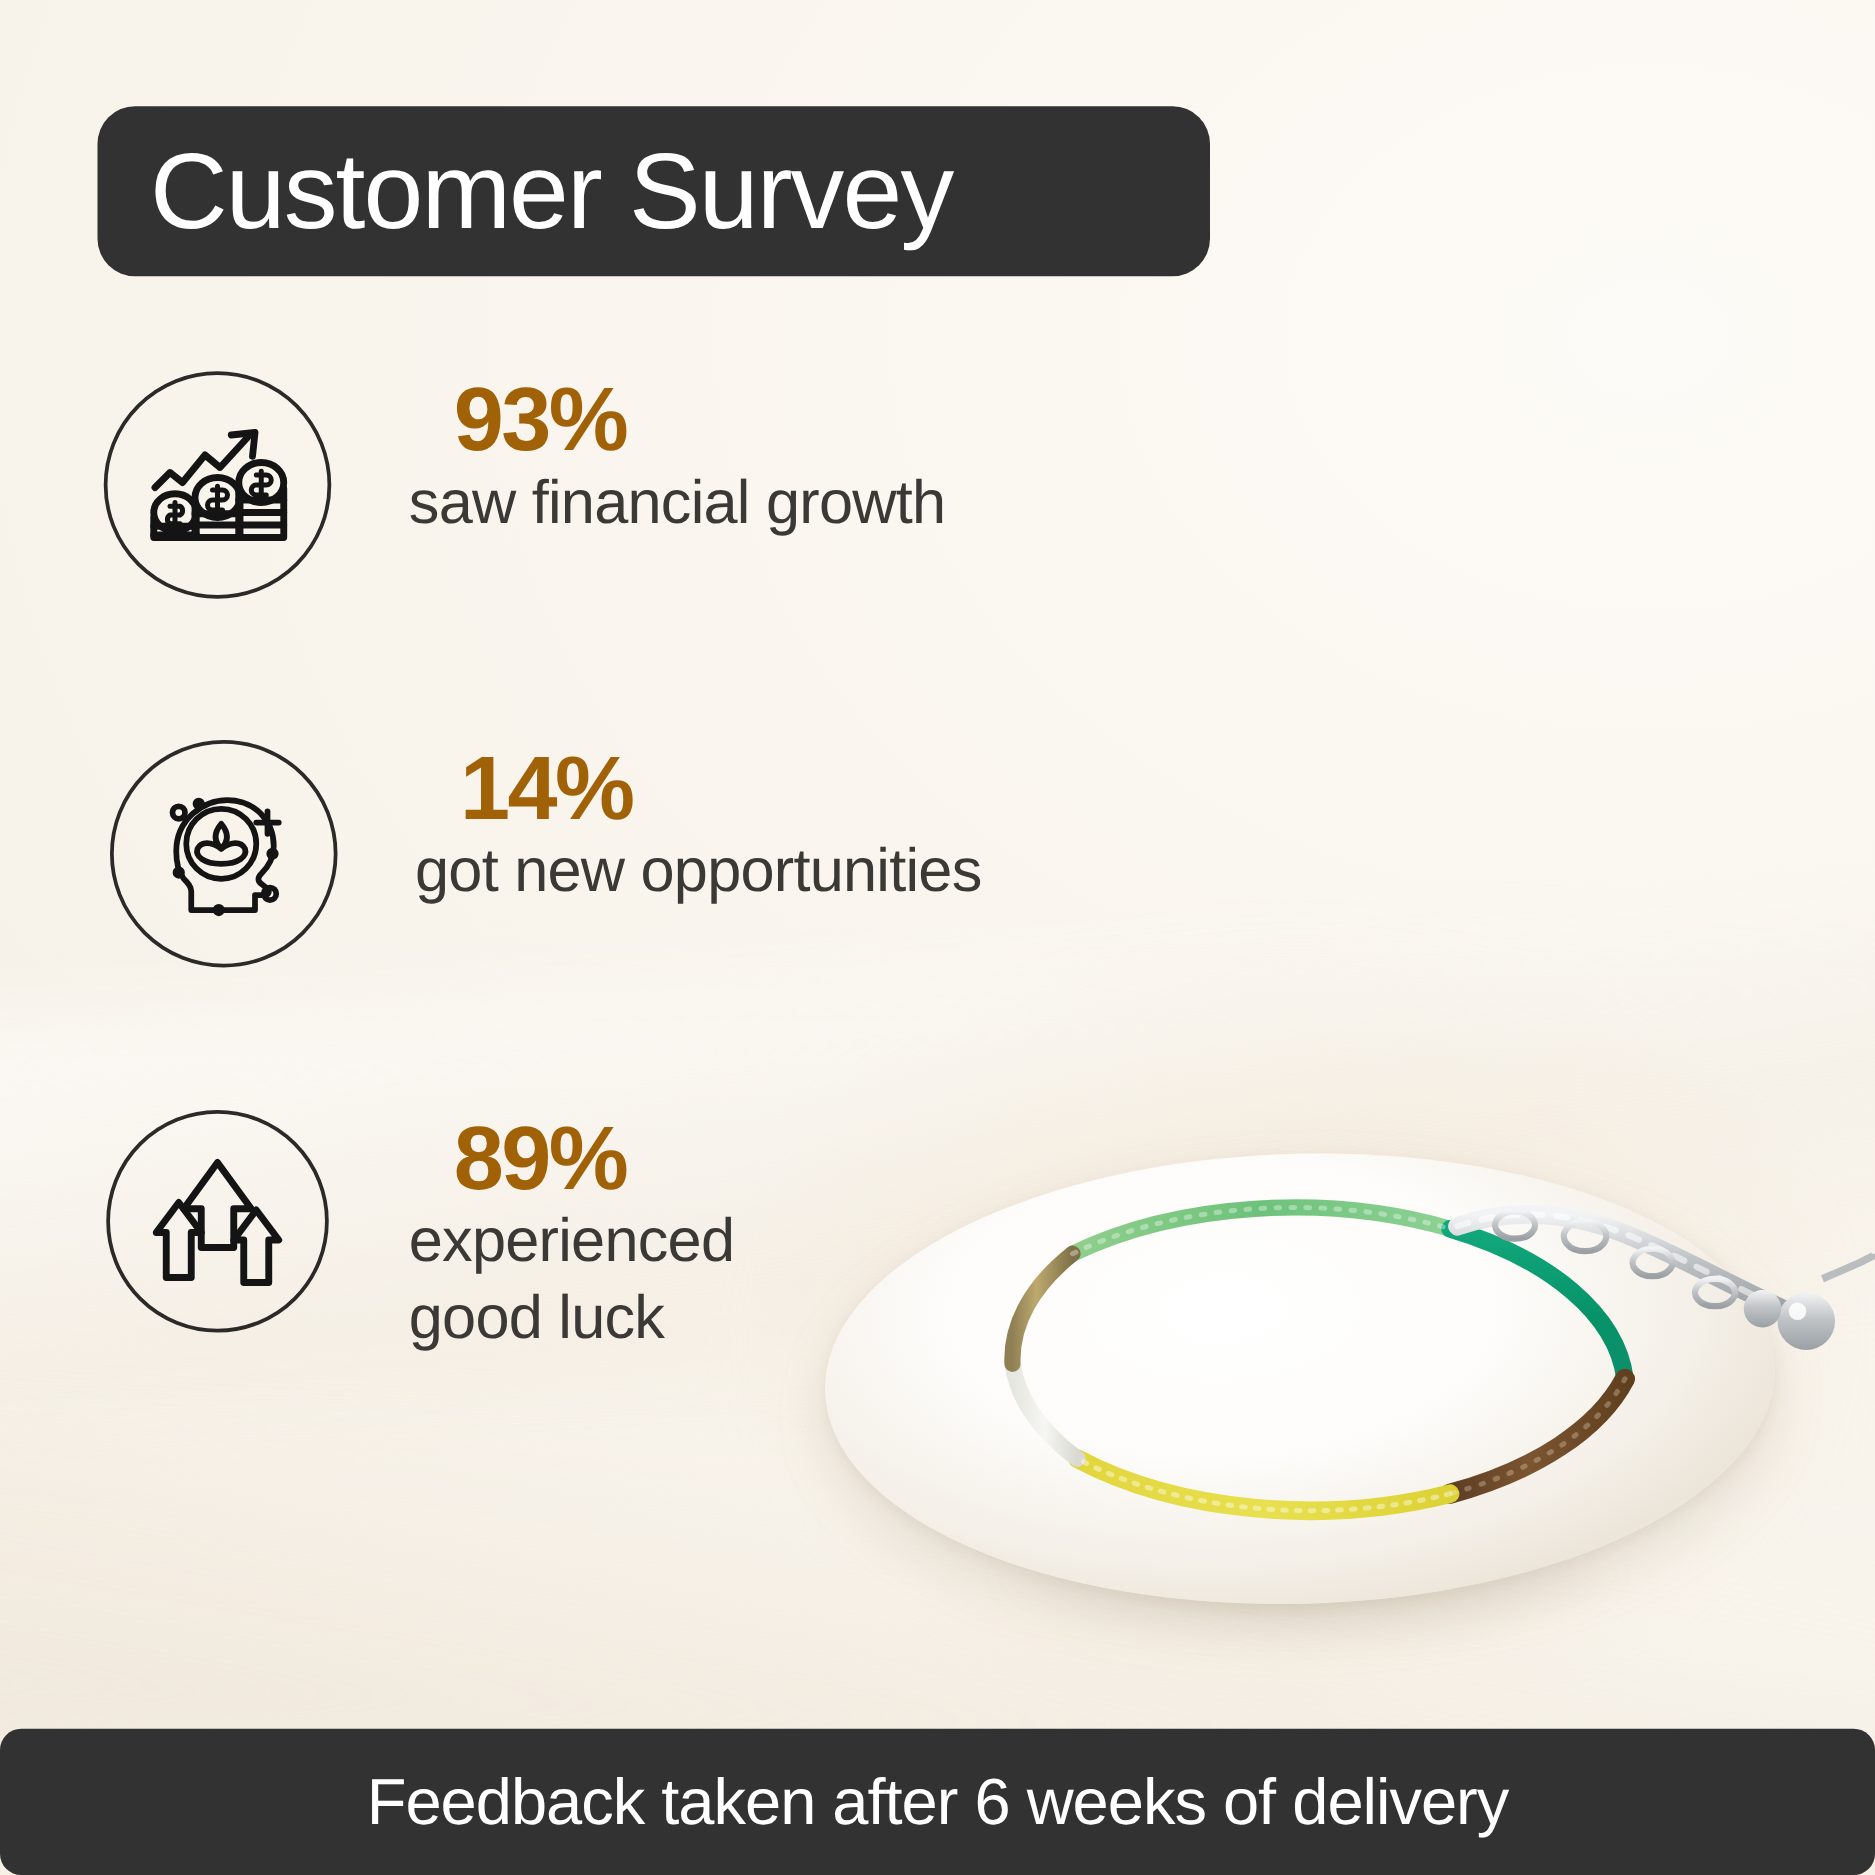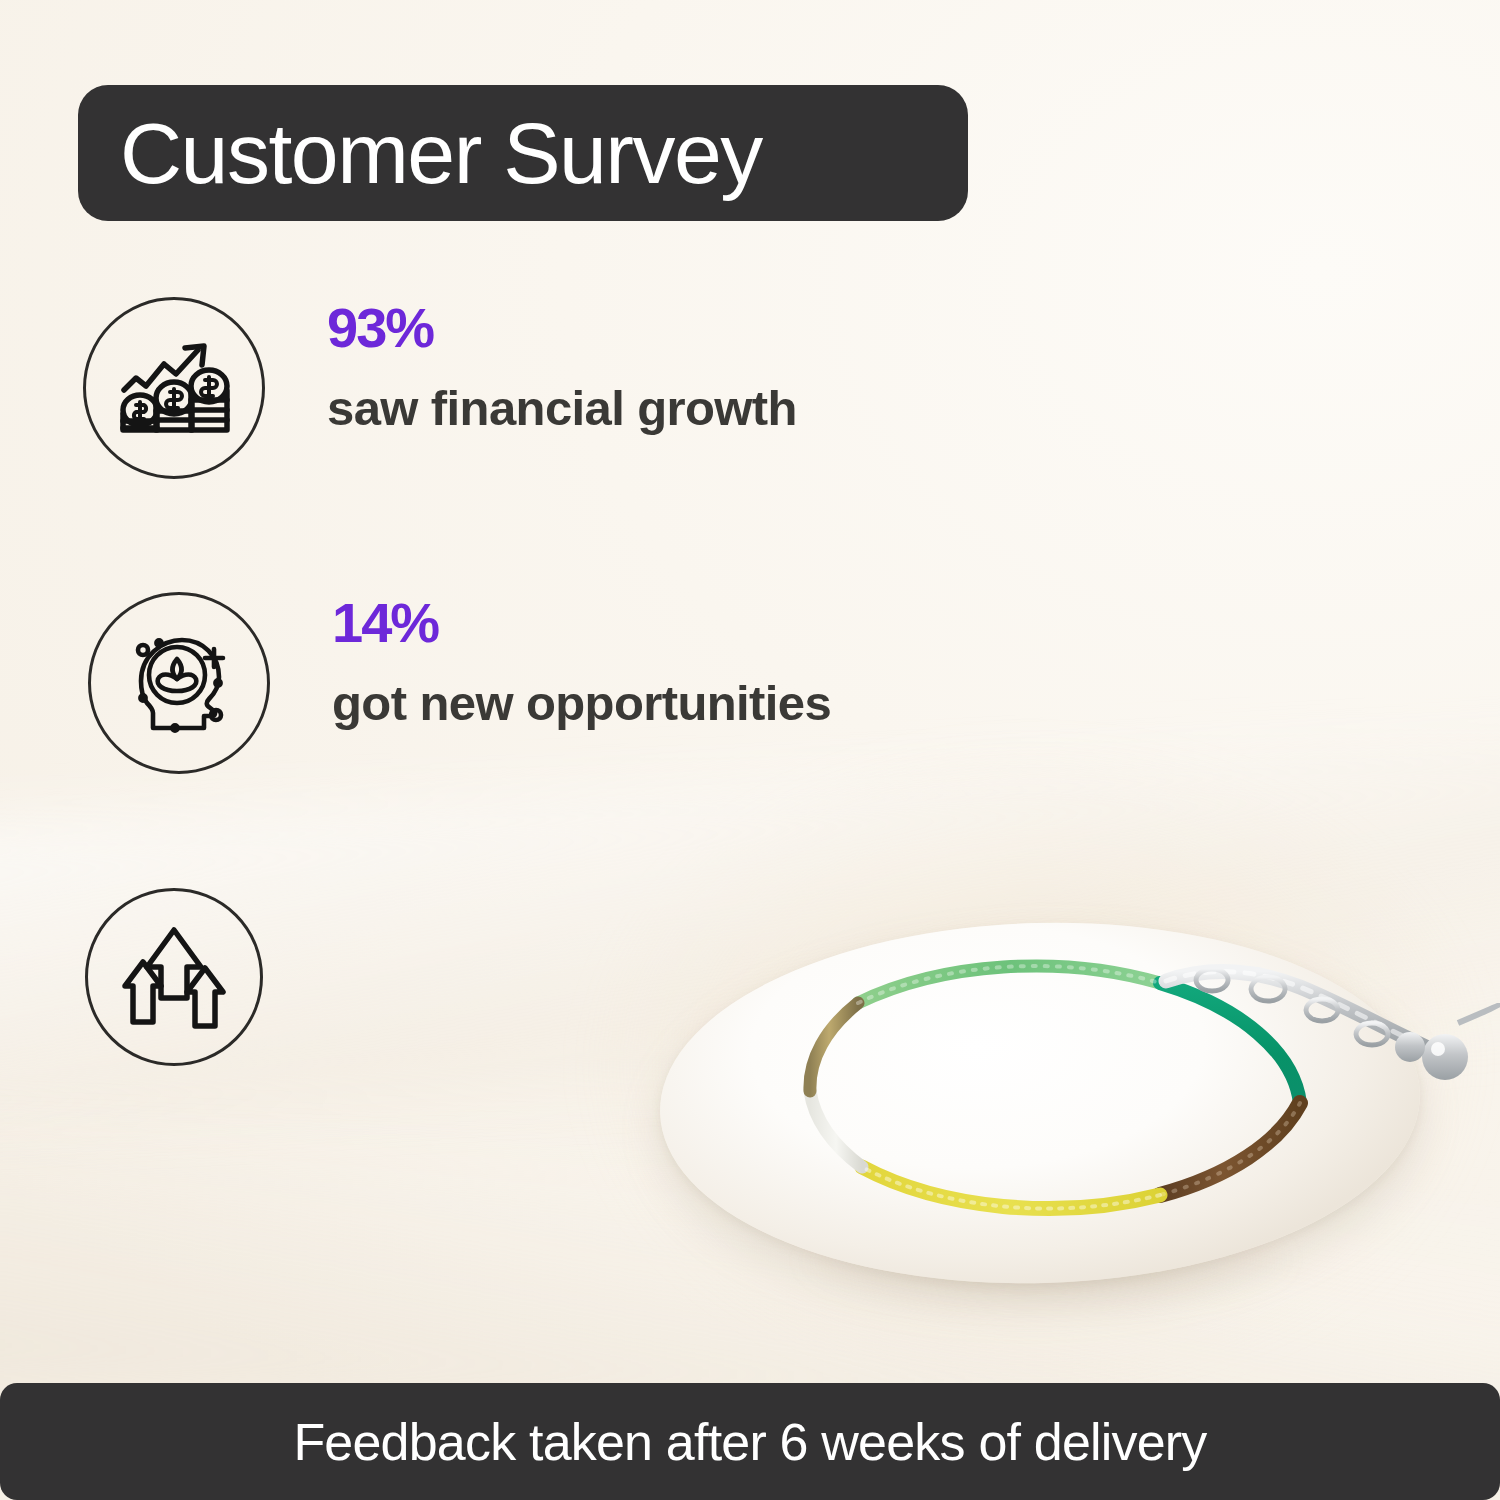--- a/index.html
+++ b/index.html
@@ -64,33 +64,33 @@
     border:3.5px solid #2b2a28;
     border-radius:50%;
     display:flex; align-items:center; justify-content:center;
     background:transparent;
   }
   .icon-circle.small { width:178px; height:178px; flex:0 0 178px; }
   .icon-circle svg { display:block; }
 
   .stat-text { margin-left:62px; padding-top:4px; }
   .stat-pct {
-    font-size:56px;
+    font-size:72px;
     font-weight:700;
-    color:#6d28d9;
+    color:#a16207;
     line-height:.98;
     letter-spacing:-2px;
+    margin-left:36px;
   }
   .stat-label {
     font-size:49px;
-    font-weight:700;
+    font-weight:400;
     color:#3a3936;
     line-height:1.25;
     letter-spacing:-0.6px;
-    margin-top:22px;
     white-space:pre-line;
   }
   .stat-row.r3 .stat-text { margin-left:64px; }
 
   
   .product {
     position:absolute; right:0; bottom:105px;
     width:900px; height:500px;
     pointer-events:none;
   }
@@ -294,19 +294,24 @@
     <div class="icon-circle small">
       <svg width="110" height="110" viewBox="0 0 110 110" fill="none" stroke="#141414" stroke-width="5.5" stroke-linejoin="round" stroke-linecap="round">
 
         <path d="M55 8 L82 45 H68 V76 H42 V45 H28 Z"></path>
 
         <path d="M24 40 L42 64 H34 V100 H14 V64 H6 Z"></path>
 
         <path d="M86 46 L104 70 H96 V104 H76 V70 H68 Z"></path>
       </svg>
     </div>
+    <div class="stat-text">
+      <div class="stat-pct">89%</div>
+      <div class="stat-label">experienced
+good luck</div>
+    </div>
   </div>
 
 </div>
 
 <div class="bottom-banner">
   <div class="bottom-text">Feedback taken after 6 weeks of delivery</div>
 </div>
 
 </body></html>

